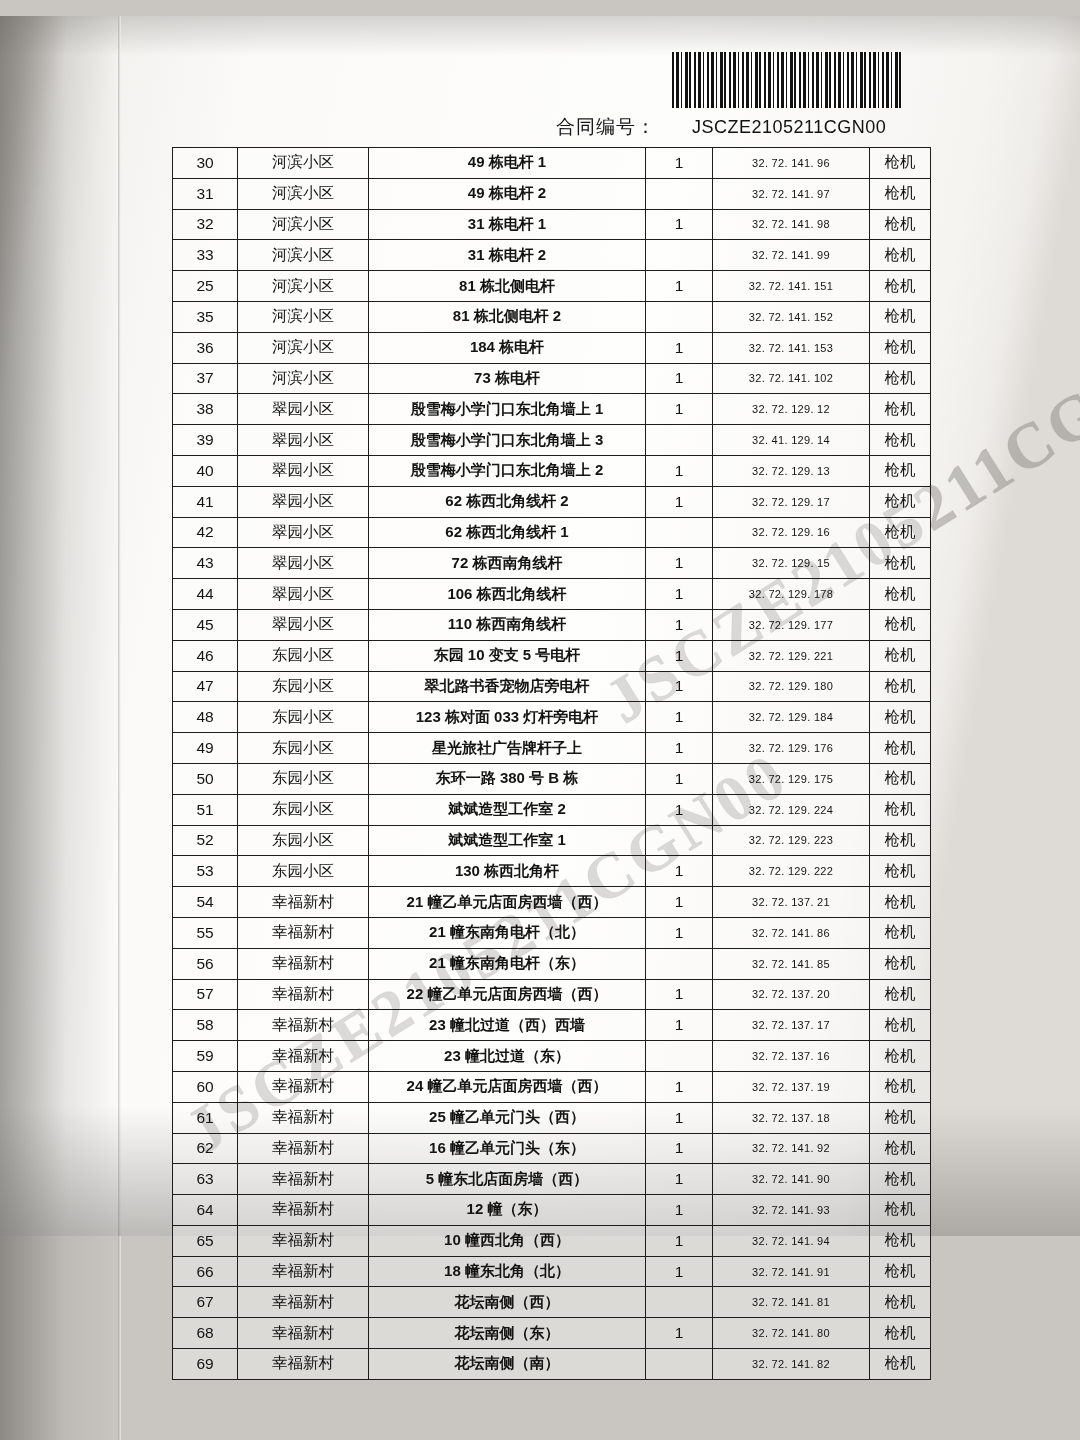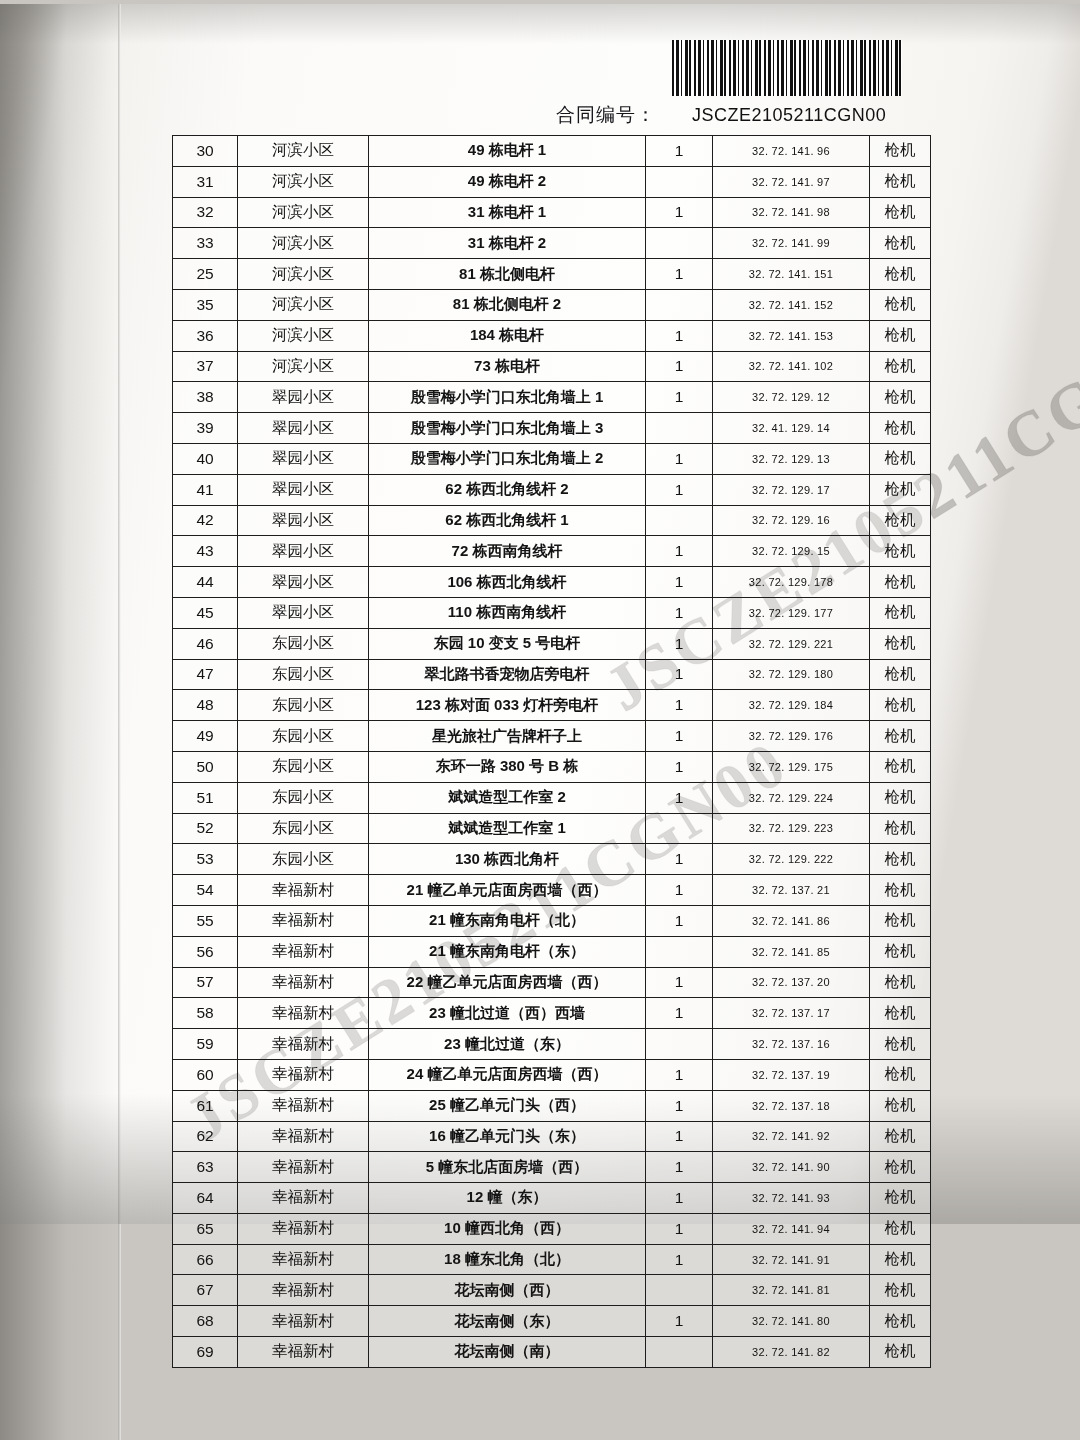--- a/index.html
+++ b/index.html
@@ -6,21 +6,21 @@
   body{
     width:1080px;height:1440px;
     background:#c9c6c1;
     font-family:"Liberation Serif", serif;
     overflow:hidden;
     position:relative;
   }
   
   .page{
     position:absolute;
-    left:0;top:4px;width:1080px;height:1220px;
+    left:0;top:16px;width:1080px;height:1220px;
     background:
       linear-gradient(100deg, #b9b6b0 0px, #c7c4bf 30px, #e9e7e3 70px, #f4f2ef 120px, #fbfaf8 260px, #fdfdfb 700px, #f6f4f1 980px, #efedea 1040px, #dedbd6 1080px);
   }
   .shadow-left{
     position:absolute;left:0;top:0;width:120px;height:1440px;
     background:linear-gradient(90deg, rgba(90,88,84,.55), rgba(140,138,133,.18) 55%, rgba(255,255,255,0) 100%);
     pointer-events:none;
   }
   .shadow-bottom{
     position:absolute;left:0;bottom:0;width:1080px;height:130px;

